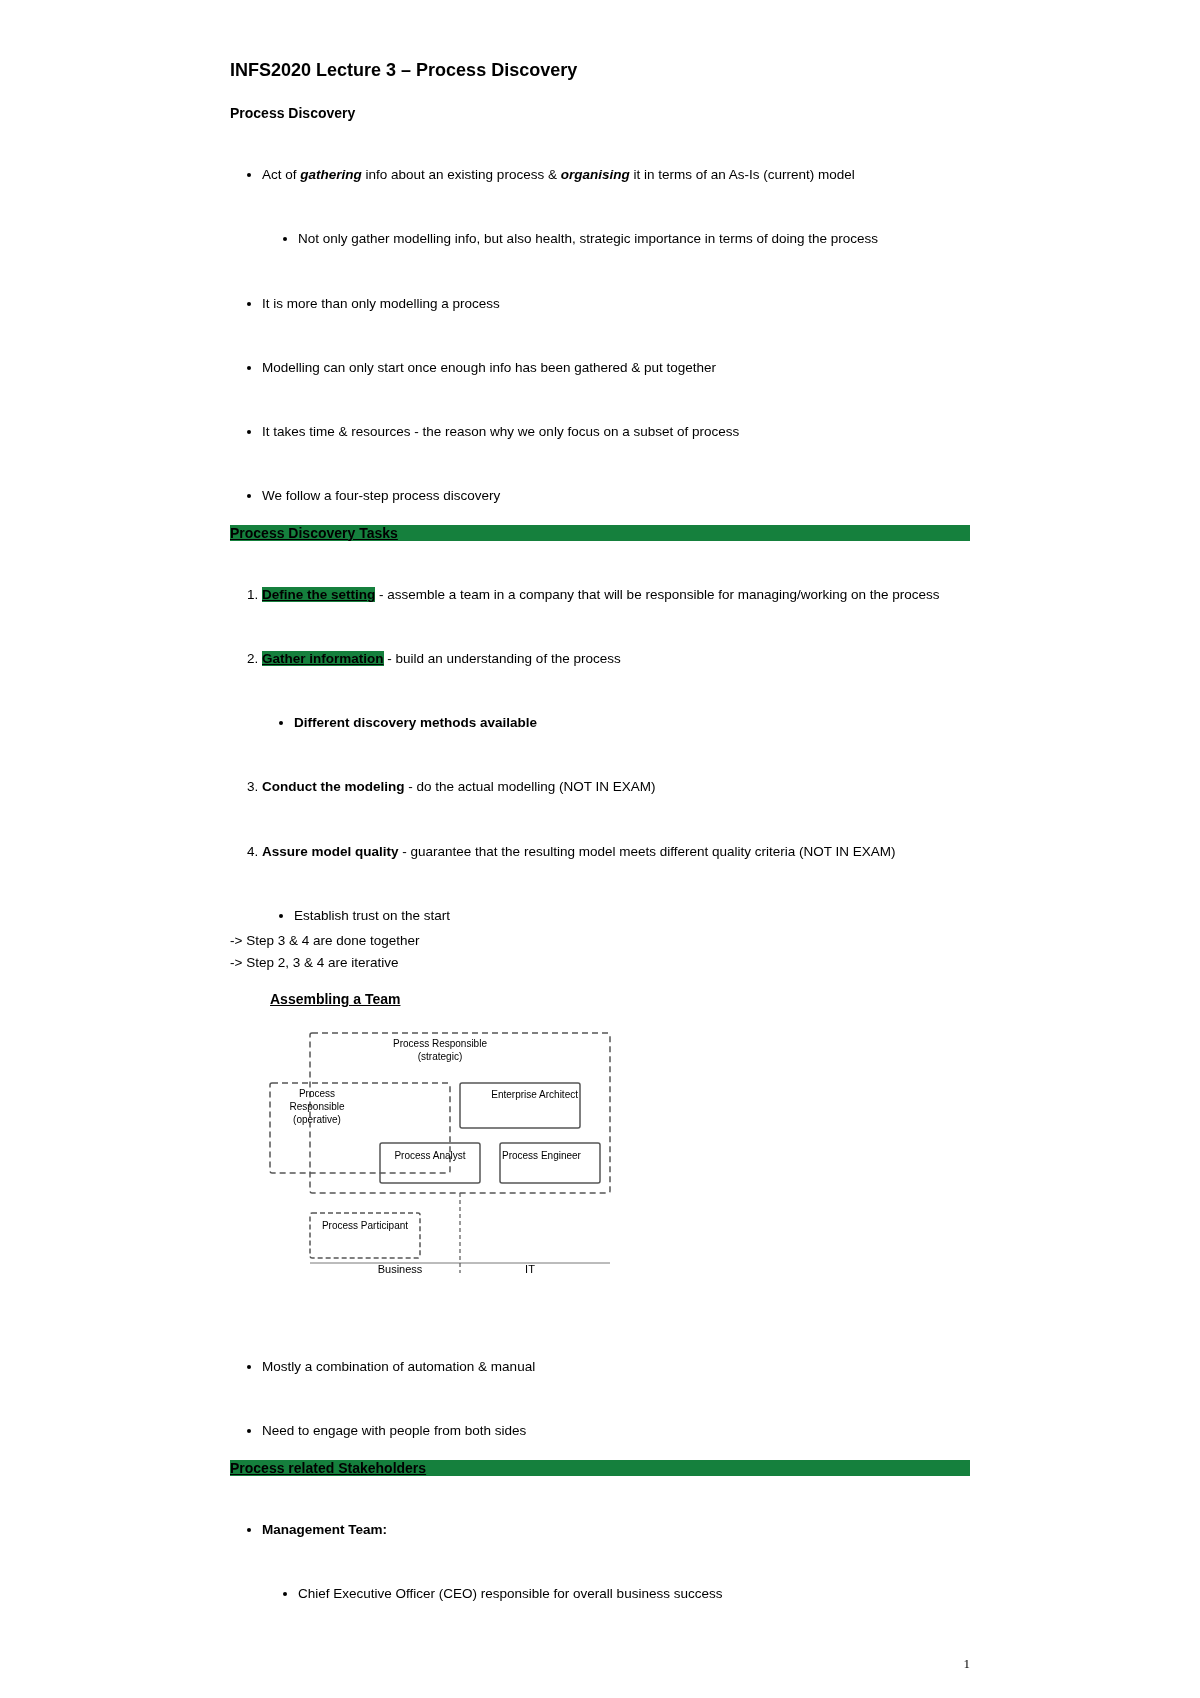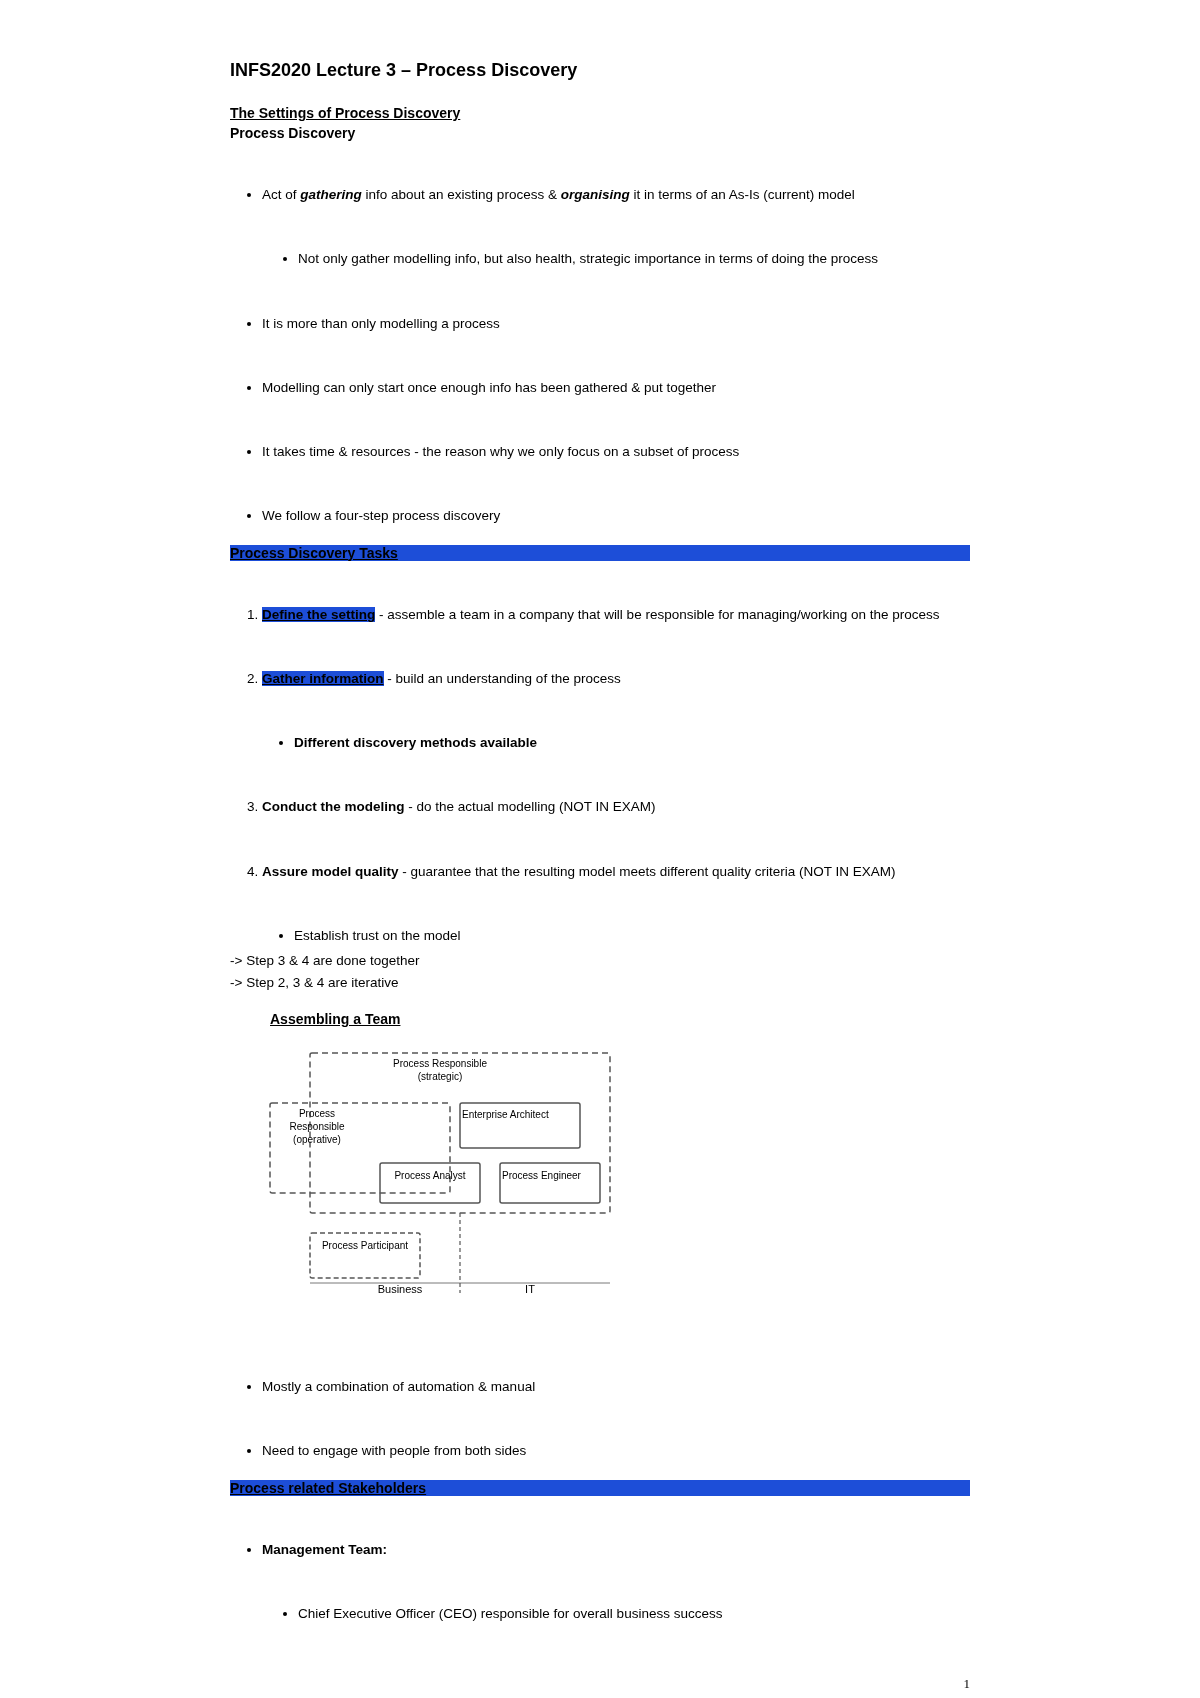--- a/index.html
+++ b/index.html
@@ -39,21 +39,21 @@
       margin-bottom: 4px;
       font-family: Arial, sans-serif;
     }
     .subsection-heading {
       font-size: 14px;
       font-weight: bold;
       margin-bottom: 4px;
       font-family: Arial, sans-serif;
     }
     .highlight {
-      background-color: #1d4ed8;
+      background-color: #15803d;
       font-weight: bold;
       text-decoration: underline;
     }
     ul {
       list-style-type: disc;
       margin-left: 32px;
       margin-bottom: 4px;
     }
     ul ul {
       list-style-type: disc;
@@ -100,21 +100,20 @@
     }
   </style>
 </head>
 <body>
 
 <div class="page">
 
   <h1 class="main-title">INFS2020 Lecture 3 – Process Discovery</h1>
 
   <div class="section-block">
-    <div class="section-heading">The Settings of Process Discovery</div>
     <div class="subsection-heading">Process Discovery</div>
     <ul>
       <li>
         Act of <em>gathering</em> info about an existing process &amp; <em>organising</em> it in terms of an As-Is (current) model
         <ul>
           <li>Not only gather modelling info, but also health, strategic importance in terms of doing the process</li>
         </ul>
       </li>
       <li>It is more than only modelling a process</li>
       <li>Modelling can only start once enough info has been gathered &amp; put together</li>
@@ -134,21 +133,21 @@
         <ul>
           <li><strong>Different discovery methods available</strong></li>
         </ul>
       </li>
       <li>
         <strong>Conduct the modeling</strong> - do the actual modelling (NOT IN EXAM)
       </li>
       <li>
         <strong>Assure model quality</strong> - guarantee that the resulting model meets different quality criteria (NOT IN EXAM)
         <ul>
-          <li>Establish trust on the model</li>
+          <li>Establish trust on the start</li>
         </ul>
       </li>
     </ol>
     <div class="arrow-note">-&gt; Step 3 &amp; 4 are done together</div>
     <div class="arrow-note">-&gt; Step 2, 3 &amp; 4 are iterative</div>
   </div>
 
   <div class="section-block">
     <div class="assembling-heading">Assembling a Team</div>
 
@@ -162,21 +161,21 @@
         </foreignObject>
 
         <rect x="20" y="60" width="180" height="90" fill="none" stroke="#555" stroke-width="1.5" stroke-dasharray="6,4" rx="2"></rect>
 
         <foreignObject x="22" y="64" width="90" height="44">
           <div xmlns="http://www.w3.org/1999/xhtml" style="font-size:10px;font-family:Arial;text-align:center;line-height:1.3;">Process Responsible (operative)</div>
         </foreignObject>
 
         <rect x="210" y="60" width="120" height="45" fill="none" stroke="#555" stroke-width="1.5" rx="2"></rect>
         <foreignObject x="212" y="65" width="116" height="36">
-          <div xmlns="http://www.w3.org/1999/xhtml" style="font-size:10px;font-family:Arial;text-align:left;line-height:1.3;">Enterprise Architect</div>
+          <div xmlns="http://www.w3.org/1999/xhtml" style="font-size:10px;font-family:Arial;text-align:right;line-height:1.3;">Enterprise Architect</div>
         </foreignObject>
 
         <rect x="130" y="120" width="100" height="40" fill="none" stroke="#555" stroke-width="1.5" rx="2"></rect>
         <foreignObject x="132" y="126" width="96" height="30">
           <div xmlns="http://www.w3.org/1999/xhtml" style="font-size:10px;font-family:Arial;text-align:center;line-height:1.3;">Process Analyst</div>
         </foreignObject>
 
         <rect x="250" y="120" width="100" height="40" fill="none" stroke="#555" stroke-width="1.5" rx="2"></rect>
         <foreignObject x="252" y="126" width="96" height="30">
           <div xmlns="http://www.w3.org/1999/xhtml" style="font-size:10px;font-family:Arial;line-height:1.3;">Process Engineer</div>

